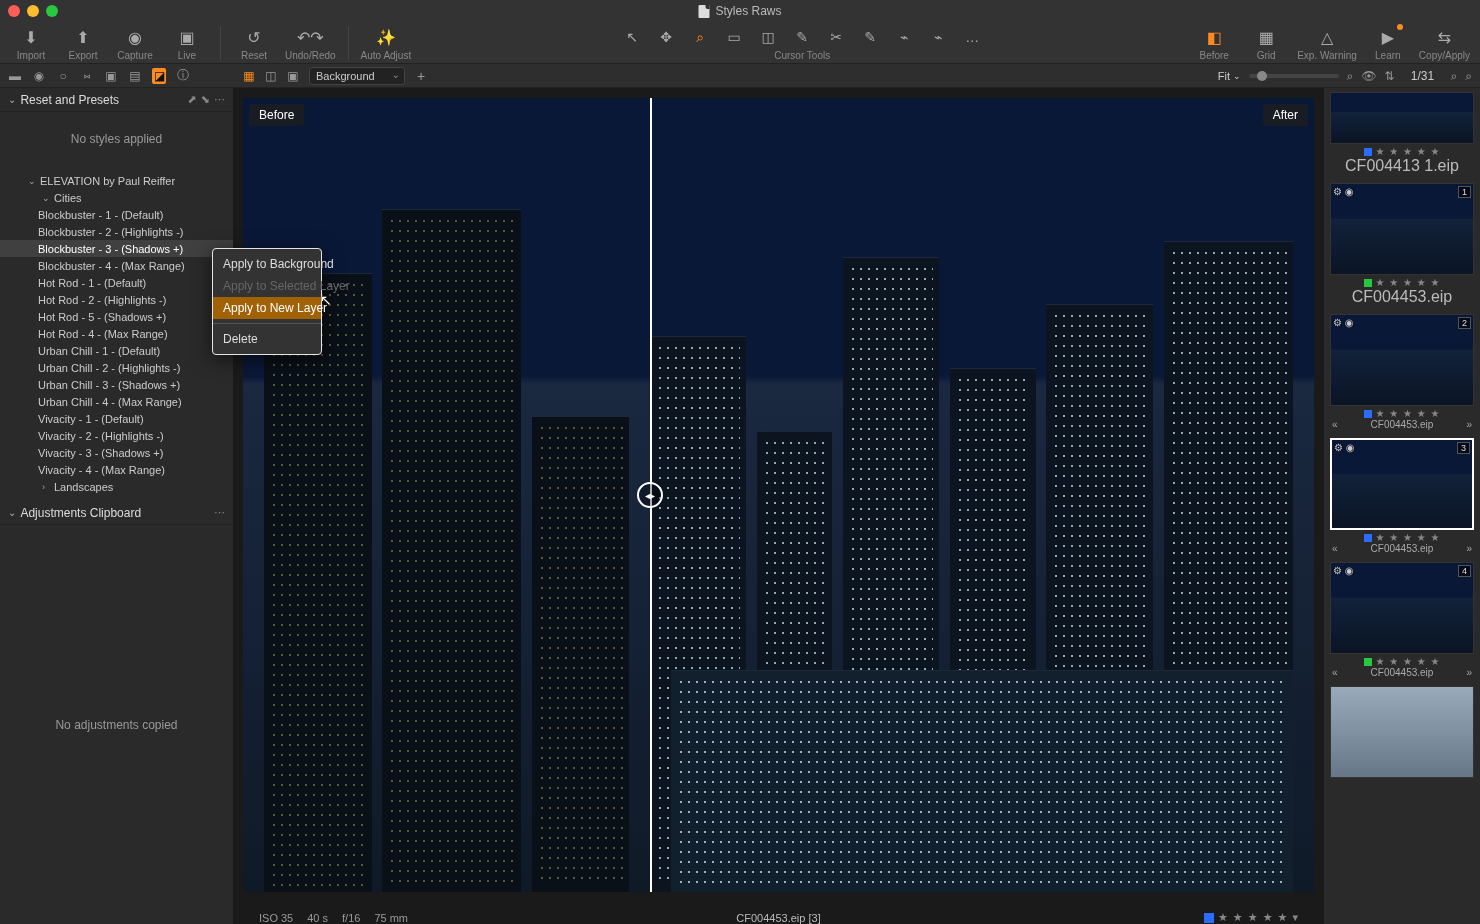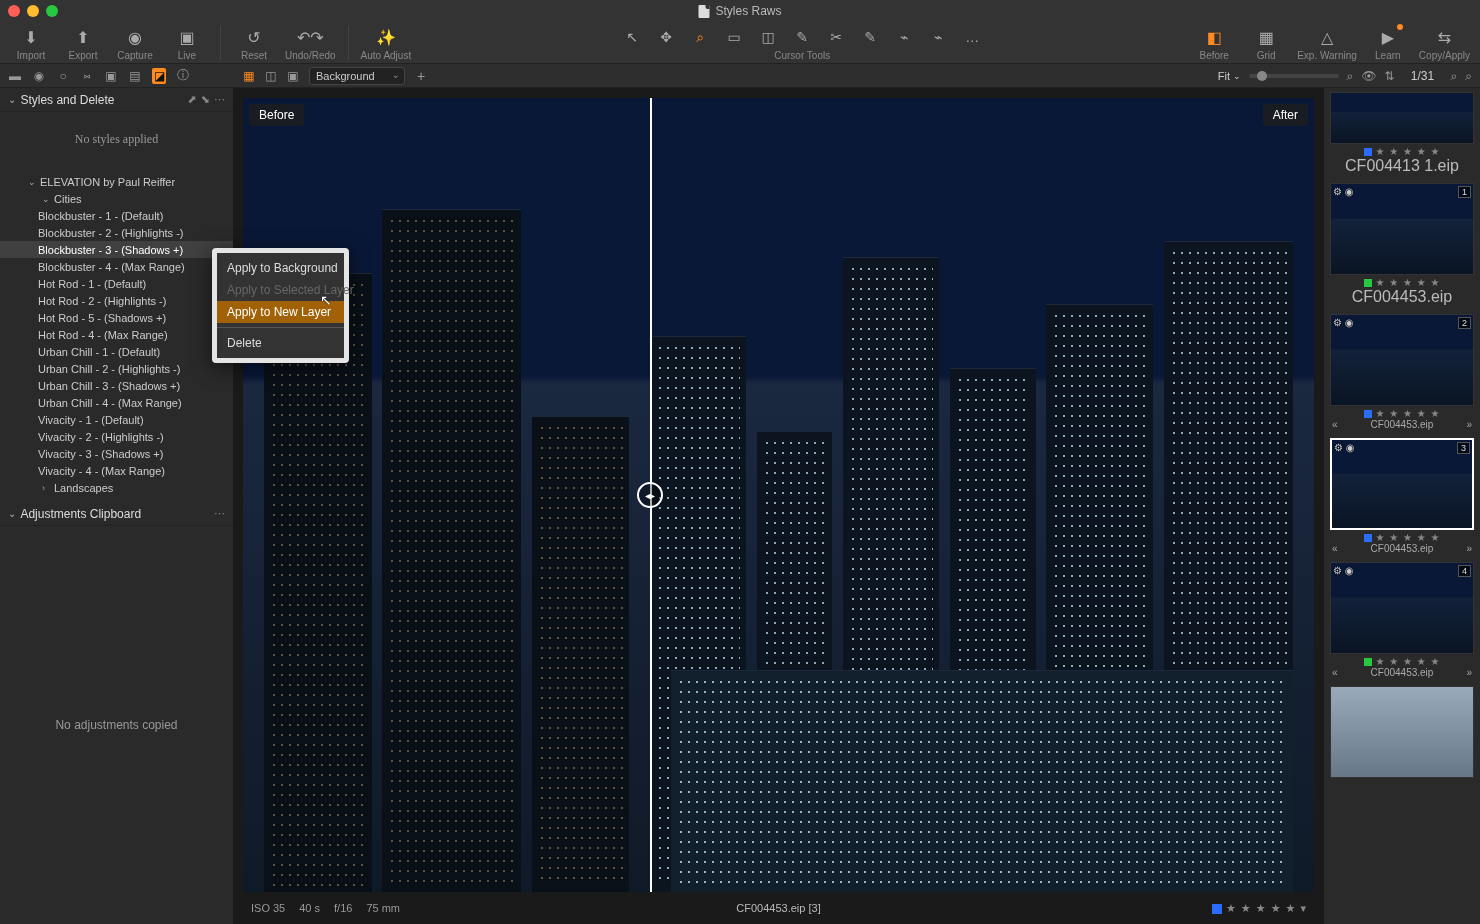--- a/index.html
+++ b/index.html
@@ -56,21 +56,21 @@
 #main { display: flex; height: calc(924px - 22px - 42px - 24px); }
 #left-panel { width: 233px; background: #2a2a2a; display: flex; flex-direction: column; }
 #viewer { flex: 1; background: #1a1a1a; position: relative; display:flex; flex-direction:column; }
 #browser { width: 156px; background: #2a2a2a; overflow-y: auto; }
 
 
 .panel-header { height: 24px; display: flex; align-items: center; padding: 0 8px; color: #ddd; font-size: 12px; border-bottom: 1px solid #222; }
 .panel-header .chev { margin-right: 4px; color: #aaa; font-size: 10px; cursor:pointer;}
 .panel-header .spacer { flex: 1; }
 .panel-header .hic { color: #888; font-size: 11px; margin-left: 4px; cursor:pointer; }
-.panel-msg { text-align: center; color: #999; font-size: 12px; padding: 20px 0; font-family: Liberation Serif, serif; }
+.panel-msg { text-align: center; color: #999; font-size: 12px; padding: 20px 0; }
 
 .tree { padding: 6px 0; }
 .tree-row { display: flex; align-items: center; height: 17px; font-size: 11px; color: #ccc; cursor: pointer; white-space: nowrap; }
 .tree-row.selected { background: #404040; color: #fff; }
 .tree-row.lvl1 { padding-left: 28px; }
 .tree-row.lvl2 { padding-left: 42px; }
 .tree-row.lvl3 { padding-left: 38px; }
 .tree-row .tw { margin-right: 4px; color: #aaa; font-size: 9px; width: 8px; display:inline-block;}
 
 .adj-panel { flex: 1; display: flex; flex-direction: column; }
@@ -84,29 +84,29 @@
 .building { position:absolute; bottom:0; background:#0c1420; border-top:1px solid #1a2a3a; }
 .b-left .building { background:#0a1018; }
 .win-grid { position:absolute; inset:6px; background-image: radial-gradient(circle, rgba(255,210,120,.7) 1px, transparent 1.5px); background-size: 8px 10px; opacity:.5;}
 .b-right .win-grid { opacity:.85; background-image: radial-gradient(circle, rgba(200,240,255,.8) 1px, transparent 1.5px); }
 .split-line { position:absolute; top:0; bottom:0; left:38%; width:2px; background:#fff; z-index:5;}
 .split-handle { position:absolute; left:38%; top:50%; transform:translate(-50%,-50%); width:26px; height:26px; border:2px solid #fff; border-radius:50%; background:rgba(0,0,0,.3); z-index:6; display:flex; align-items:center; justify-content:center; color:#fff; font-size:10px; cursor:ew-resize;}
 .ba-label { position:absolute; top:6px; background:rgba(30,30,30,.8); color:#fff; padding:4px 10px; font-size:12px; border-radius:3px; z-index:7;}
 .ba-before { left:6px; }
 .ba-after  { right:6px; }
 
-#viewer-foot { height: 22px; display:flex; align-items:flex-start; padding:0 18px; color:#999; font-size:11px; position:relative; }
+#viewer-foot { height: 22px; display:flex; align-items:flex-end; padding:0 26px; color:#999; font-size:11px; position:relative; }
 .exif { display:flex; gap:14px; }
 .vf-center { position:absolute; left:50%; transform:translateX(-50%); color:#bbb; }
 .vf-right { margin-left:auto; display:flex; align-items:center; gap:4px;}
 .vf-right .tag { width:10px; height:10px; background:#2a6cff; display:inline-block;}
 .stars { color:#888; letter-spacing:1px; }
 
 
-#ctx-menu { position:absolute; top:248px; left:212px; width:137px; background:#333; border:5px solid #e5e5e5; border-radius:4px; box-shadow:0 4px 20px rgba(0,0,0,.6); z-index:50; padding:4px 0; font-size:12px;}
+#ctx-menu { position:absolute; top:248px; left:212px; width:110px; background:#333; border:1px solid #e5e5e5; border-radius:4px; box-shadow:0 4px 20px rgba(0,0,0,.6); z-index:50; padding:4px 0; font-size:12px;}
 .ctx-item { padding:4px 10px; color:#ddd; cursor:pointer; white-space:nowrap;}
 .ctx-item.disabled { color:#666; cursor:default;}
 .ctx-item.highlight { background:#a16207; color:#fff;}
 .ctx-sep { height:1px; background:#555; margin:4px 0;}
 .cursor-arrow { position:absolute; top:292px; left:320px; z-index:60; color:#fff; font-size:14px; text-shadow:0 0 2px #000;}
 
 
 .thumb { margin: 4px 6px 8px 6px; }
 .thumb-img { width:100%; height:92px; background:linear-gradient(180deg,#0a1838 0%,#0a1838 38%,#12223a 39%,#0a1424 100%); border:1px solid #333; position:relative; cursor:pointer;}
 .thumb.proc .thumb-img { background:linear-gradient(180deg,#9ab 0%,#678 100%); }
@@ -249,21 +249,21 @@
     <span class="srch-ic">⌕</span>
     <span class="srch-ic">⌕</span>
   </div>
 </div>
 
 <div id="main">
 
   <div id="left-panel">
     <div class="panel-header">
       <span class="chev">⌄</span>
-      <span>Styles and Delete</span>
+      <span>Reset and Presets</span>
       <span class="spacer"></span>
       <span class="hic">⬈</span>
       <span class="hic">⬊</span>
       <span class="hic">⋯</span>
     </div>
     <div class="panel-msg">No styles applied</div>
 
     <div class="tree" id="styles-tree">
         <div class="tree-row lvl1">
           <span class="tw">⌄</span>

